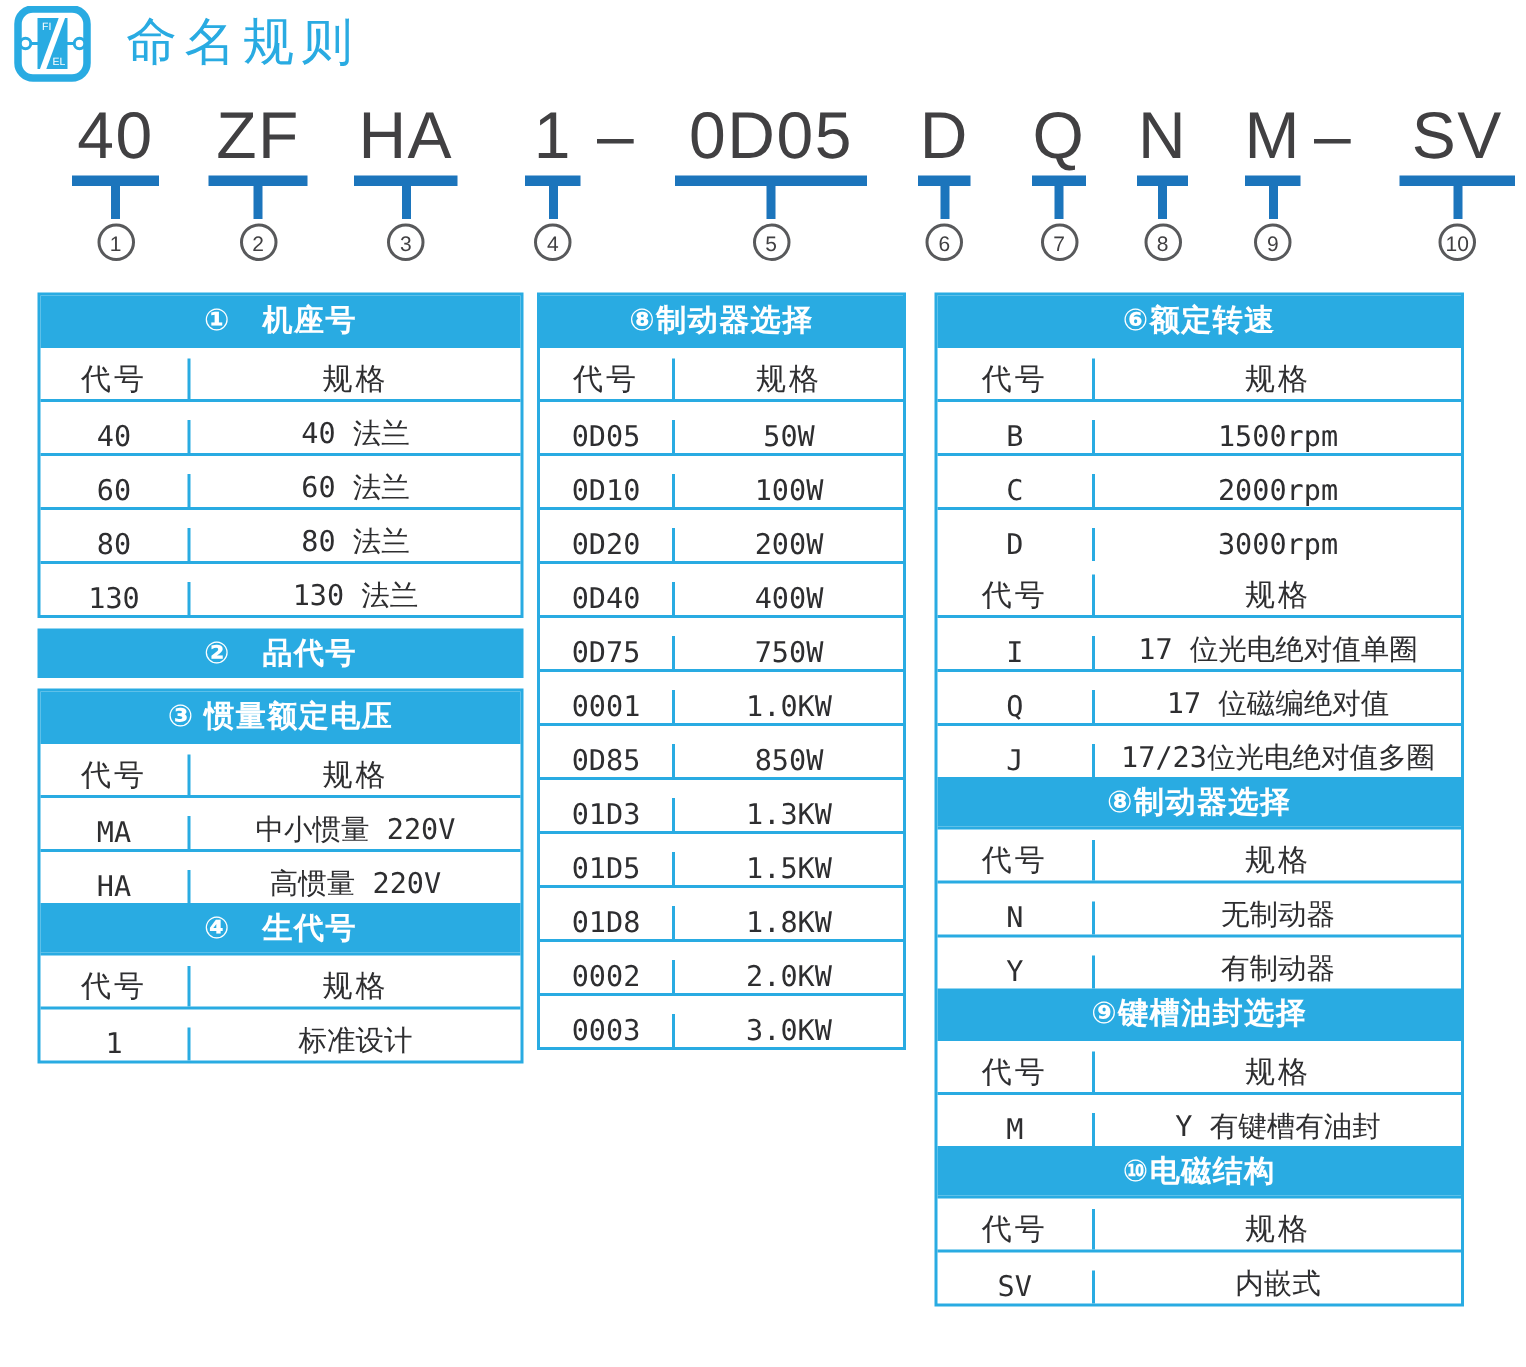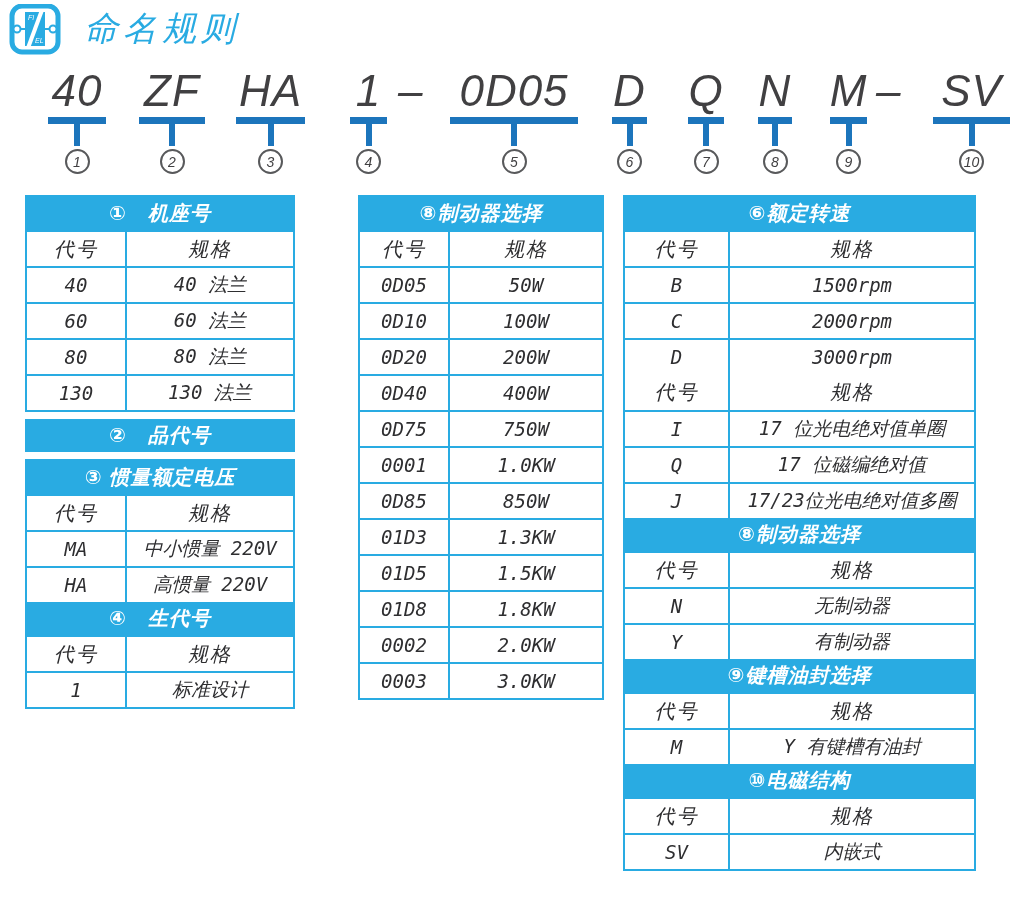--- a/index.html
+++ b/index.html
@@ -1,17 +1,17 @@
 <!DOCTYPE html>
 <html><head>
 <meta charset="utf-8">
 <style>
   html,body{margin:0;padding:0;background:#fff;}
   .page{position:relative;width:1017px;height:911px;background:#fff;overflow:hidden;
-        font-family:"Liberation Sans","DejaVu Sans",sans-serif;font-style:italic;}
+        font-family:"Liberation Sans","DejaVu Sans",sans-serif;}
 
   
   .hdr-icon{position:absolute;left:8px;top:4px;}
   .page-title{position:absolute;left:84px;top:6px;font-size:34px;line-height:44px;
               font-weight:500;letter-spacing:5px;color:var(--accent);}
 
   
   .code-area{position:absolute;left:0;top:0;width:1017px;height:190px;}
   .seg{position:absolute;top:66px;display:flex;flex-direction:column;align-items:center;}
   .seg .txt{font-size:44px;line-height:50px;font-weight:500;color:var(--code-text);
@@ -25,28 +25,28 @@
   .dash{position:absolute;top:66px;font-size:44px;line-height:50px;font-weight:500;
         color:var(--code-text);}
   .seg-0{left:48px;width:58px}  .seg-1{left:139px;width:66px} .seg-2{left:236px;width:69px}
   .seg-3{left:350px;width:37px} .seg-4{left:450px;width:128px}.seg-5{left:612px;width:35px}
   .seg-6{left:688px;width:36px} .seg-7{left:758px;width:34px} .seg-8{left:830px;width:37px}
   .seg-9{left:933px;width:77px}
   .dash-0{left:398px} .dash-1{left:876px}
 
   
   .col{position:absolute;top:195px;}
-  .col-left{left:25px;width:270px;}
+  .col-left{left:25px;width:324px;}
   .col-middle{left:358px;width:246px;}
   .col-right{left:623px;width:353px;}
   .tblock{border:2px solid var(--accent);background:#fff;margin-bottom:7px;}
   .tblock.bar-only{border:none;}
   .bar{height:33px;background:var(--accent);color:#fff;font-weight:bold;font-size:20px;
        display:flex;align-items:center;justify-content:center;letter-spacing:1px;}
-  .t-row{display:flex;height:36px;box-sizing:border-box;border-top:2px solid var(--accent);}
+  .t-row{display:flex;height:36px;box-sizing:border-box;border-top:2px solid var(--accent);align-items:flex-end;}
   .sec > .t-row:first-of-type{border-top:none;}
   .cell{display:flex;align-items:center;justify-content:center;box-sizing:border-box;
         color:var(--cell-text);font-size:20px;overflow:hidden;white-space:nowrap;}
   .cell.code{border-right:2px solid var(--accent);}
   .col-left  .cell.code{width:100px;}
   .col-middle .cell.code{width:90px;}
   .col-right .cell.code{width:105px;}
   .cell.spec{flex:1;}
   .t-row.data .cell{font-family:"DejaVu Sans Mono","DejaVu Sans",monospace;font-size:19px;}
   .t-row.colhead .cell{letter-spacing:2px;}

